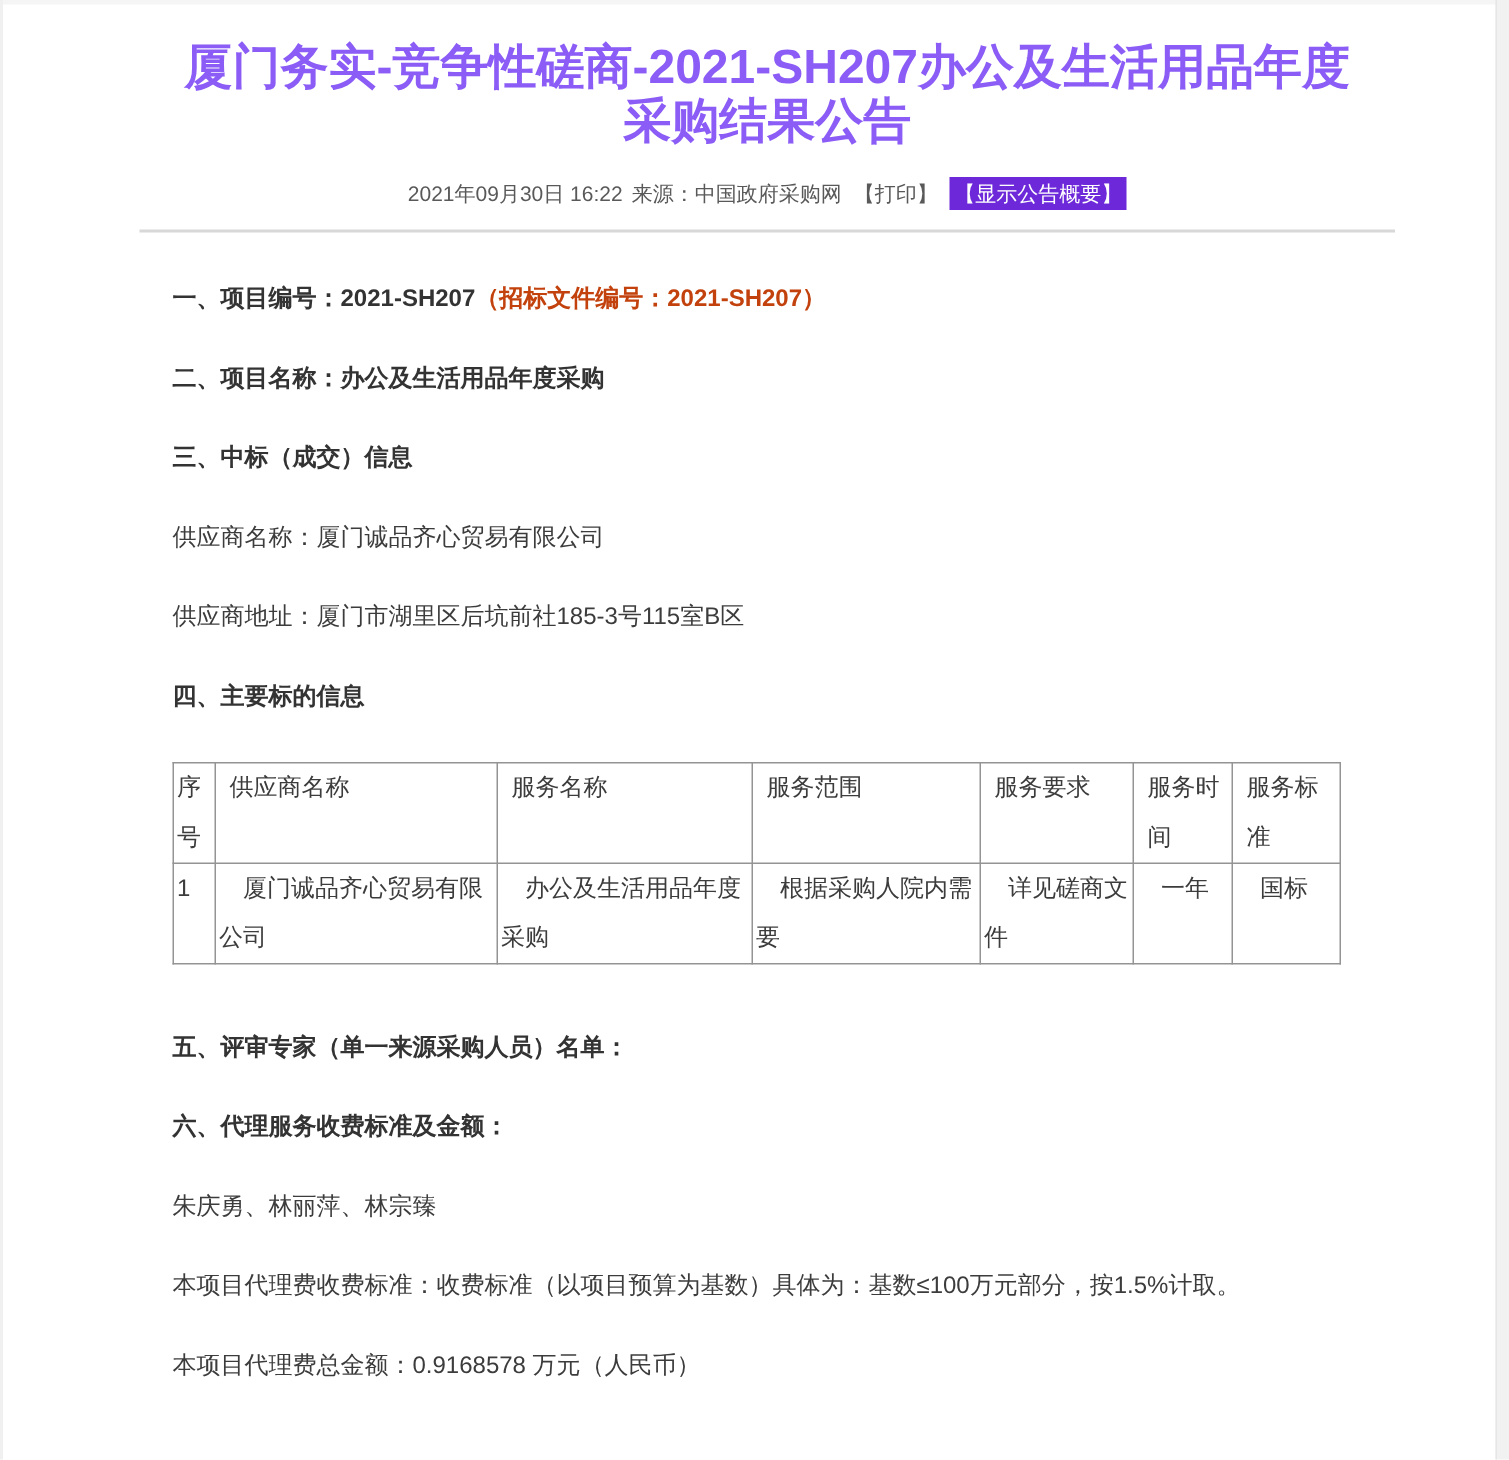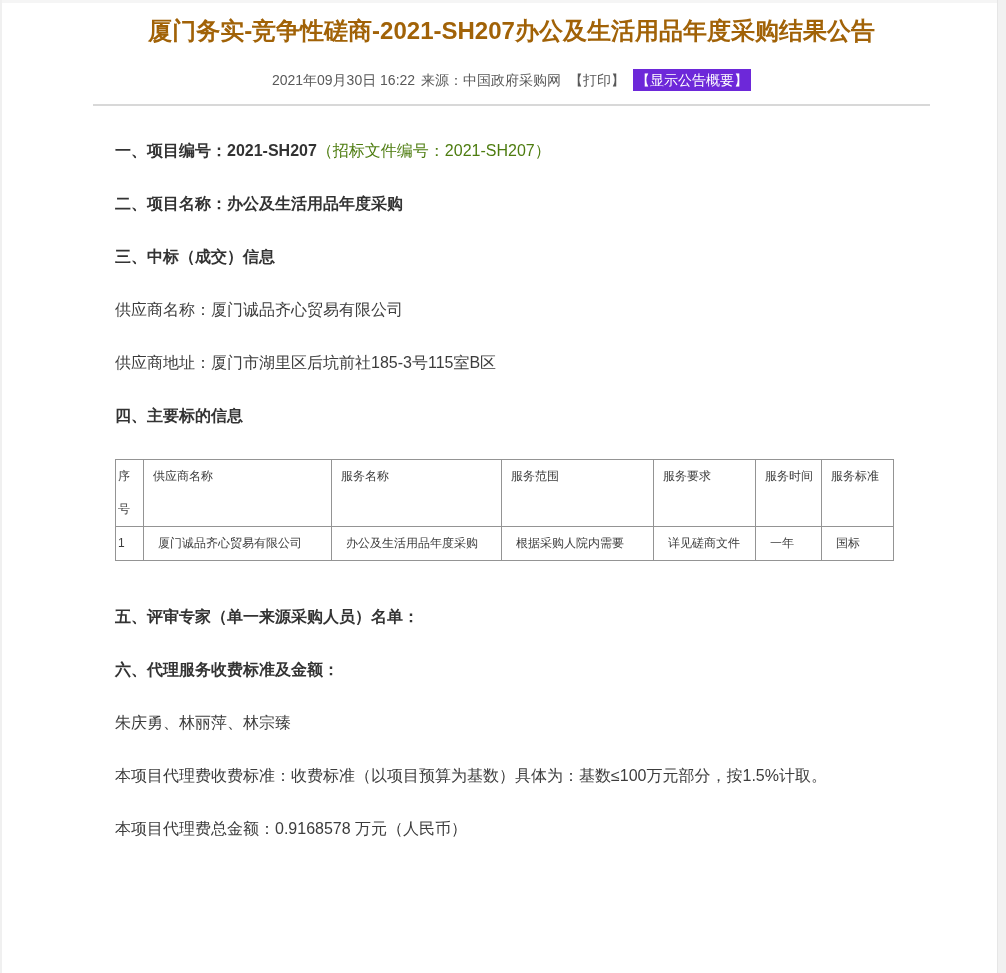--- a/index.html
+++ b/index.html
@@ -19,27 +19,27 @@
   .edge-left   { position:absolute; top:0; left:0; width:2px; height:100%; background:#f0f0f0; }
   .scrollbar   { position:absolute; top:0; right:0; width:8px; height:100%; background:#f1f1f1; border-left:1px solid #e6e6e6; }
 
   .container {
     position: absolute;
     left: 93px;
     top: 0;
     width: 837px;
   }
   .page-title {
-    margin: 3px;
+    margin: 16px;
     padding-top: 10px;
-    font-size: 24px;
+    font-size: 32px;
     line-height: 36px;
     font-weight: bold;
     text-align: center;
-    color: #a16207;
+    color: #8b5cf6;
   }
   .meta {
     margin-top: 20px;
     height: 22px;
     line-height: 22px;
     text-align: center;
     font-size: 14px;
     color: #595959;
   }
   .meta span { vertical-align: top; }
@@ -62,28 +62,28 @@
   .content {
     padding: 35px 22px 0 22px;
   }
   .para {
     margin: 0 0 34px 0;
     font-size: 16px;
     line-height: 19px;
     color: #3c3c3c;
   }
   .head { font-weight: bold; color: #333333; }
-  .head .suffix { font-weight: normal; color: #4d7c0f; }
+  .head .suffix { font-weight: bold; color: #c2410c; }
 
   table.subject-table {
     border-collapse: collapse;
     table-layout: fixed;
     width: 778px;
     margin: 0 0 46px 0;
-    font-size: 12px;
+    font-size: 16px;
     color: #3c3c3c;
   }
   .subject-table th, .subject-table td {
     border: 1px solid #949494;
     line-height: 33px;
     vertical-align: top;
     text-align: left;
     font-weight: normal;
     word-break: break-all;
     padding: 0 2px;

